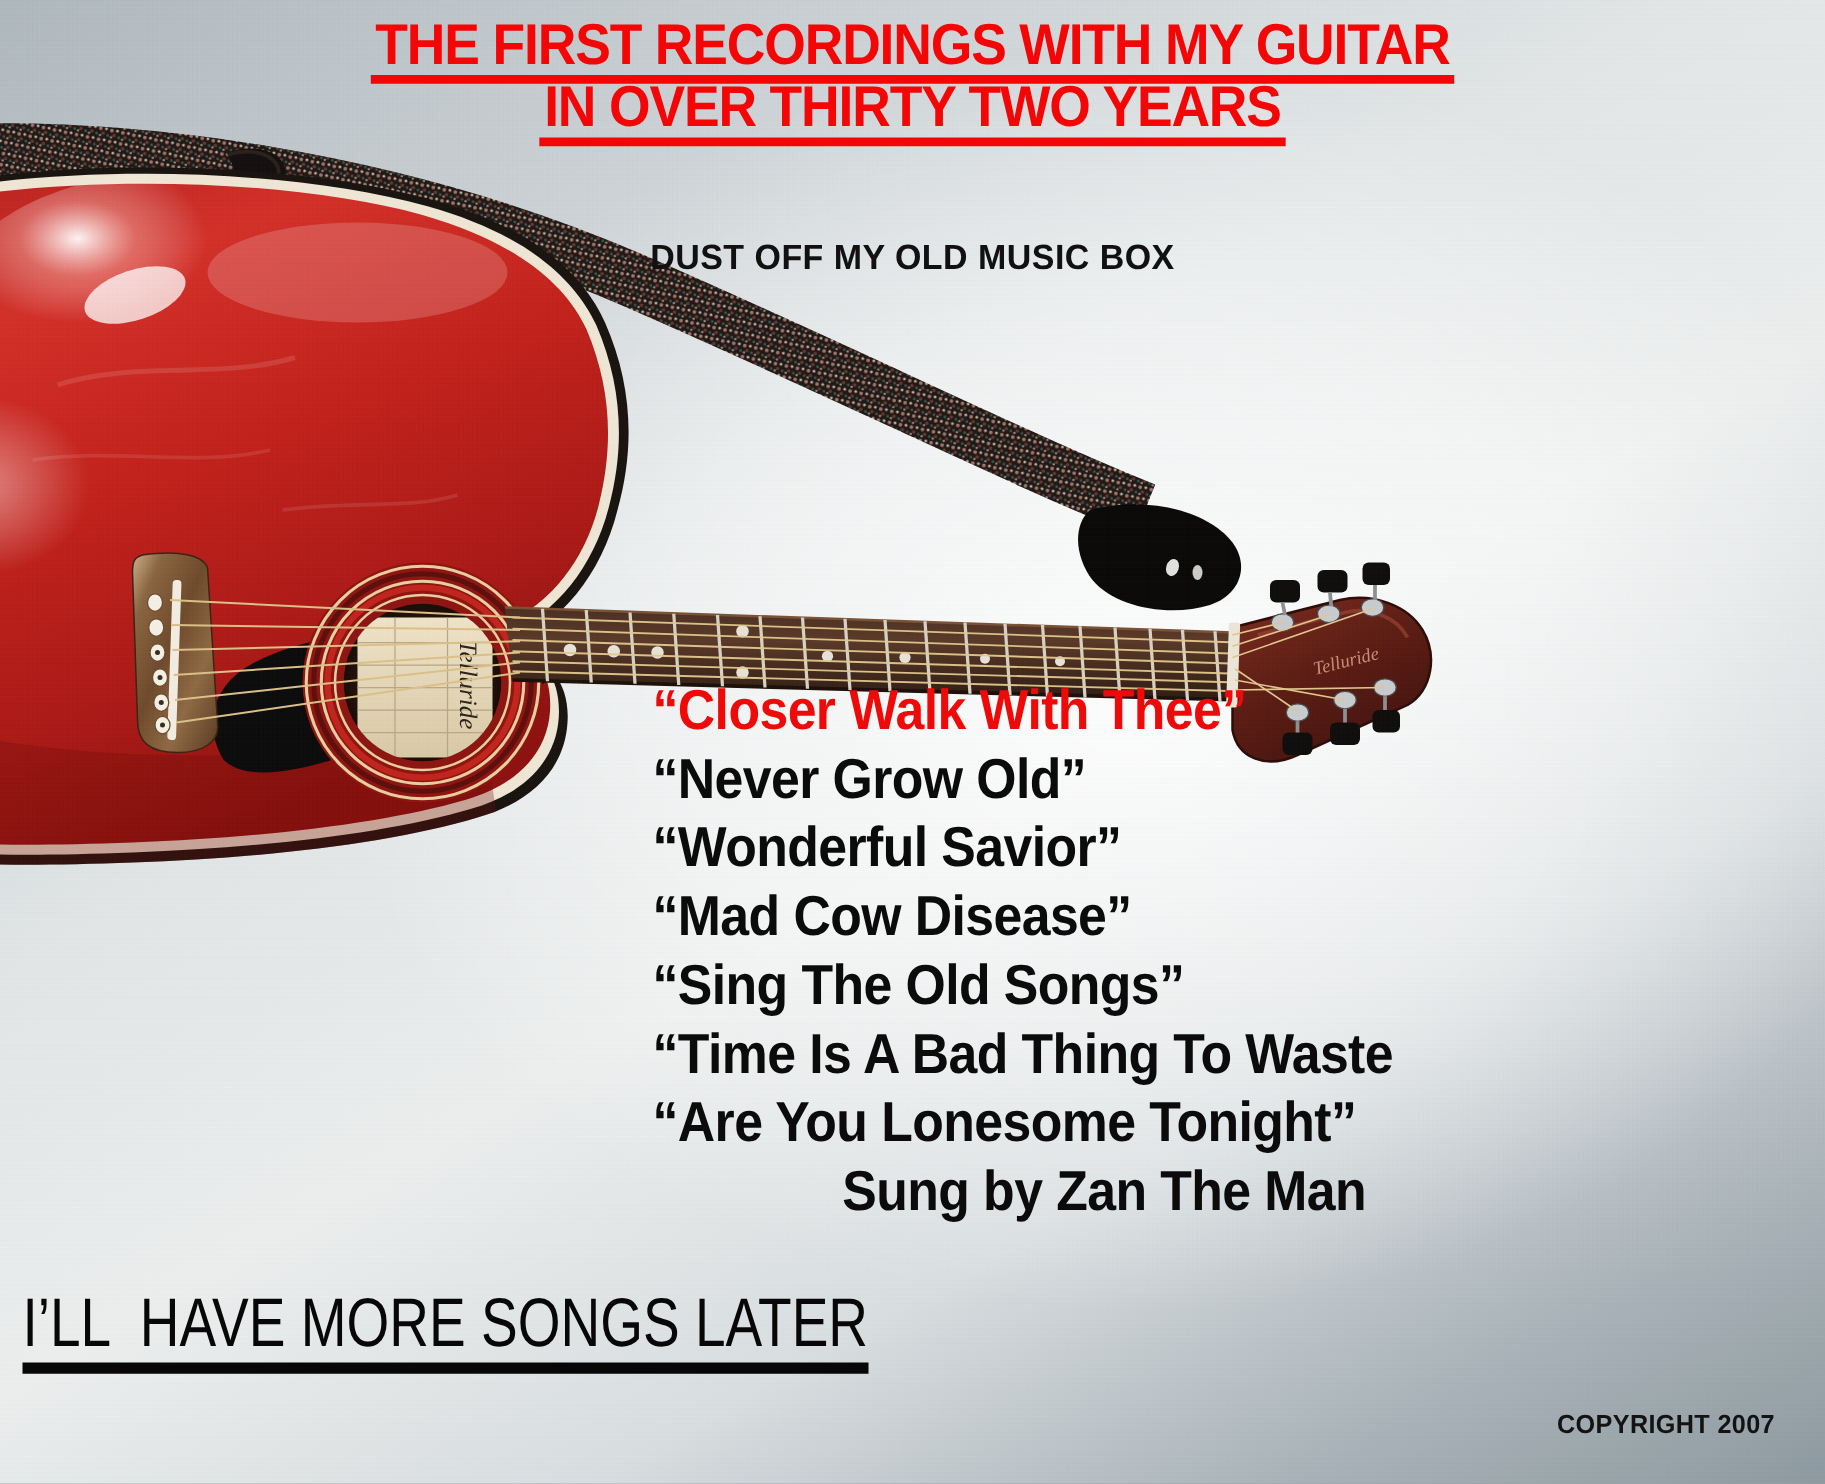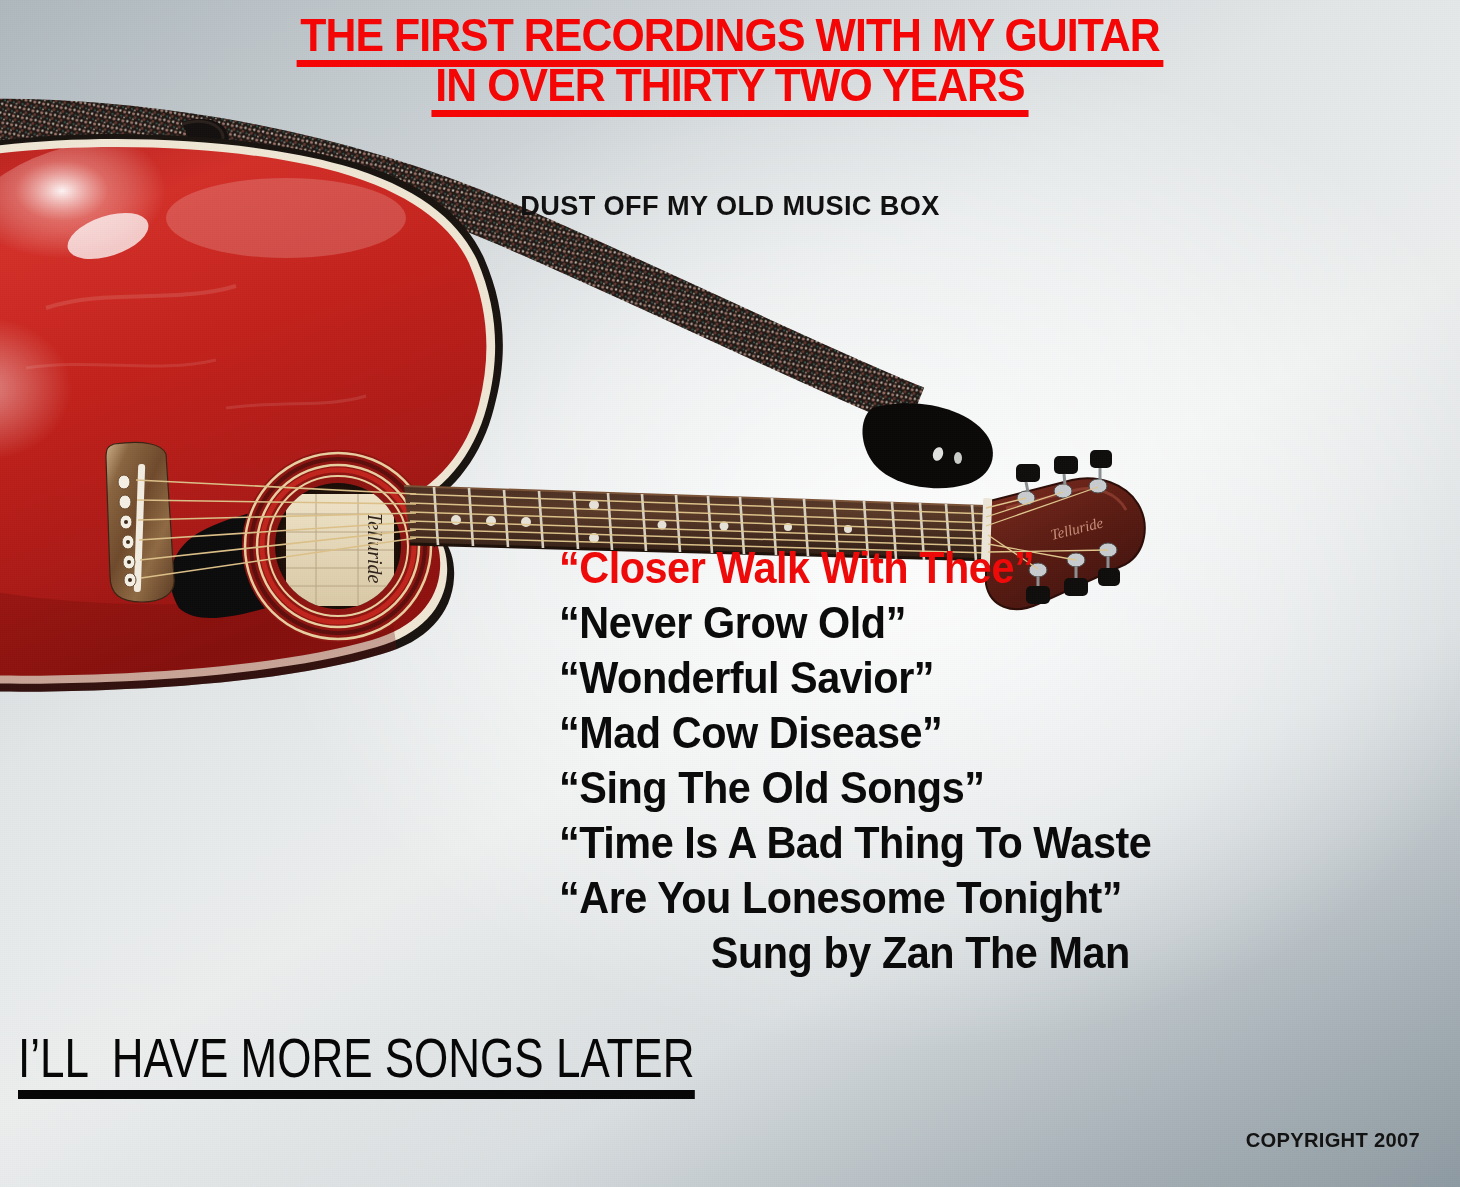--- a/index.html
+++ b/index.html
@@ -52,21 +52,21 @@
     text-align:center;
     font-size:28px;
     font-weight:bold;
     color:#111;
     letter-spacing:.4px;
     transform:scaleX(.97);
   }
 
   #songlist{
     position:absolute;
-    left:559px;
+    left:522px;
     top:540px;
     width:760px;
   }
   .song{
     font-size:45px;
     font-weight:bold;
     line-height:55px;
     color:#0b0b0b;
     letter-spacing:-.5px;
     transform:scaleX(.92);

